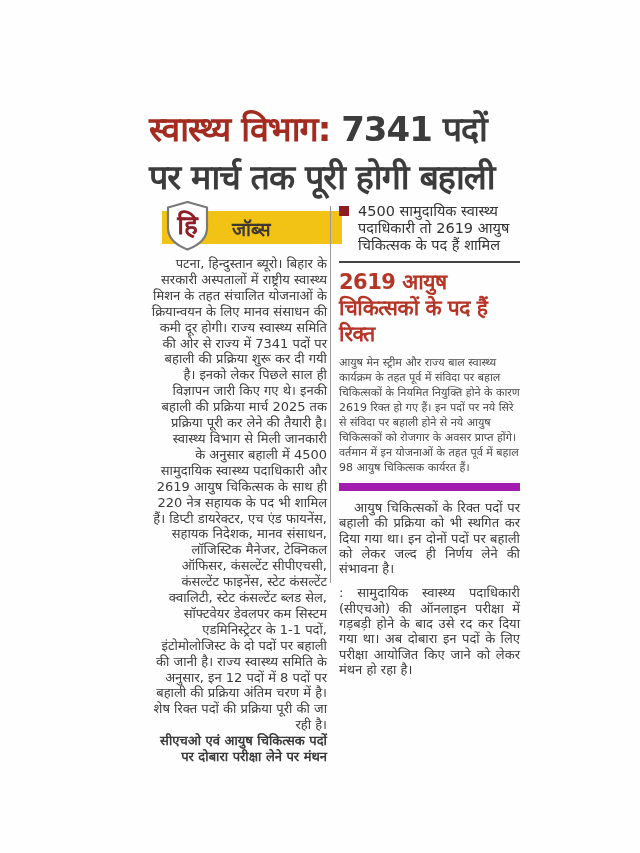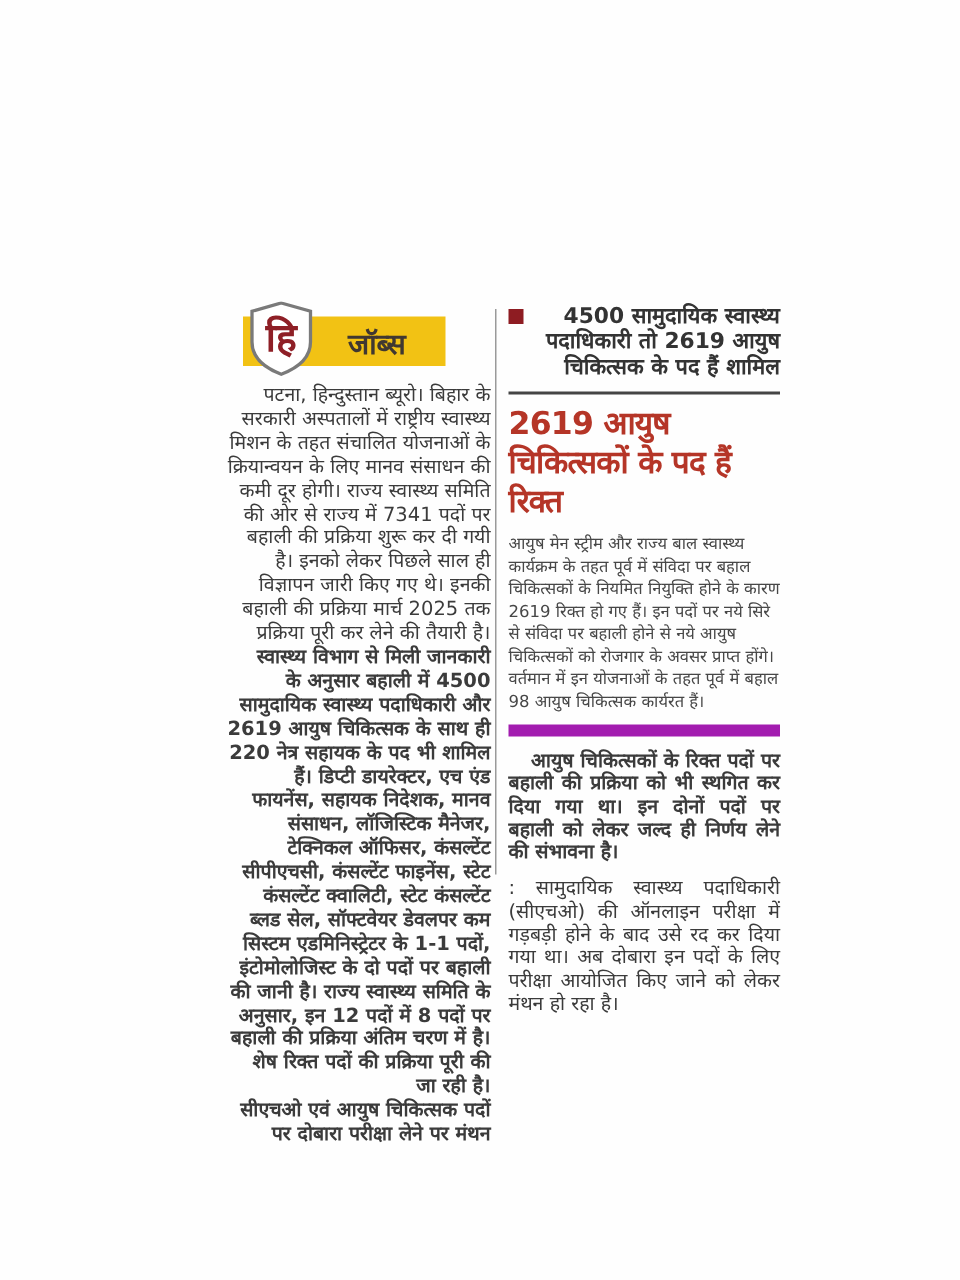--- a/index.html
+++ b/index.html
@@ -12,44 +12,44 @@
   
   .headline {
     position:absolute; left:149px; top:82px; width:386px;
     font-size:34px; line-height:48px; font-weight:700;
     letter-spacing:-1px; color:#3c3c3c;
   }
   .hl-red { color:#a32b1f; }
 
   
   .brand { position:absolute; left:152px; top:201px; width:176px; height:50px; }
-  .brand-bar { position:absolute; left:10px; top:10px; width:135px; height:33px; background:#f2c214; }
+  .brand-bar { position:absolute; left:10px; top:10px; width:180px; height:33px; background:#f2c214; }
   .brand-label {
     position:absolute; left:70px; top:5px; font-size:19px; font-weight:700; color:#403831;
   }
   .brand-shield { position:absolute; left:13px; top:0; width:45px; height:50px; }
 
   
   .col-left {
     position:absolute; left:151px; top:256px; width:176px;
     color:#3b3b3b; font-size:13px; line-height:15.9px; text-align:justify;
   }
   .col-left p { margin:0;text-align:right; }
-  .p-indent { text-indent:15px;font-weight:bold; }
+  .p-indent { text-indent:15px; }
   .dateline { font-weight:400; }
   .subhead { font-weight:700; text-align:left; }
 
   
   .col-sep { position:absolute; left:330px; top:206px; width:1px; height:377px; background:#9a9a9a; }
 
   
   .col-right { position:absolute; left:339px; top:203px; width:181px; color:#333; }
   .highlights {
     list-style:none; margin:0; padding:0;
-    font-size:14.5px; line-height:17px; font-weight:700; color:#333;text-align:right;
+    font-size:14.5px; line-height:17px; font-weight:400; color:#333;
   }
   .highlights li { position:relative; padding-left:19px; margin-bottom:7px; }
   .bullet-sq { position:absolute; left:0; top:3px; width:10px; height:10px; background:#8e1c22; }
 
   .factbox {
     margin-top:6px; border-top:2px solid #454545; border-bottom:8px solid #a21caf;
     padding:4px 0 8px;
   }
   .factbox h2 {
     margin:2px 0 8px; font-size:21px; line-height:26px;
@@ -57,20 +57,24 @@
   }
   .factbox p { margin:0; font-size:11px; line-height:15px; color:#474747; }
 
   .cont { margin:9px 0 0; font-size:13px; line-height:15.3px; text-align:justify; color:#3b3b3b; }
 </style>
 </head>
 <body>
 
 <div class="page">
 
+  <h1 class="headline">
+    <div><span class="hl-red">स्वास्थ्य विभाग:</span><span> 7341 पदों</span></div>
+    <div>पर मार्च तक पूरी होगी बहाली</div>
+  </h1>
 
   <div class="brand">
     <div class="brand-bar">
       <span class="brand-label">जॉब्स</span>
     </div>
     <svg class="brand-shield" viewBox="0 0 45 50">
       <path d="M22.5 1 L42 6.5 V27 C42 38.5 33 44.5 22.5 48.5 C12 44.5 3 38.5 3 27 V6.5 Z" fill="#ffffff" stroke="#7a7a7a" stroke-width="2.2"></path>
       <text x="22.5" y="33" font-size="26" font-weight="bold" fill="#8e1f26" text-anchor="middle">हि</text>
     </svg>
   </div>

